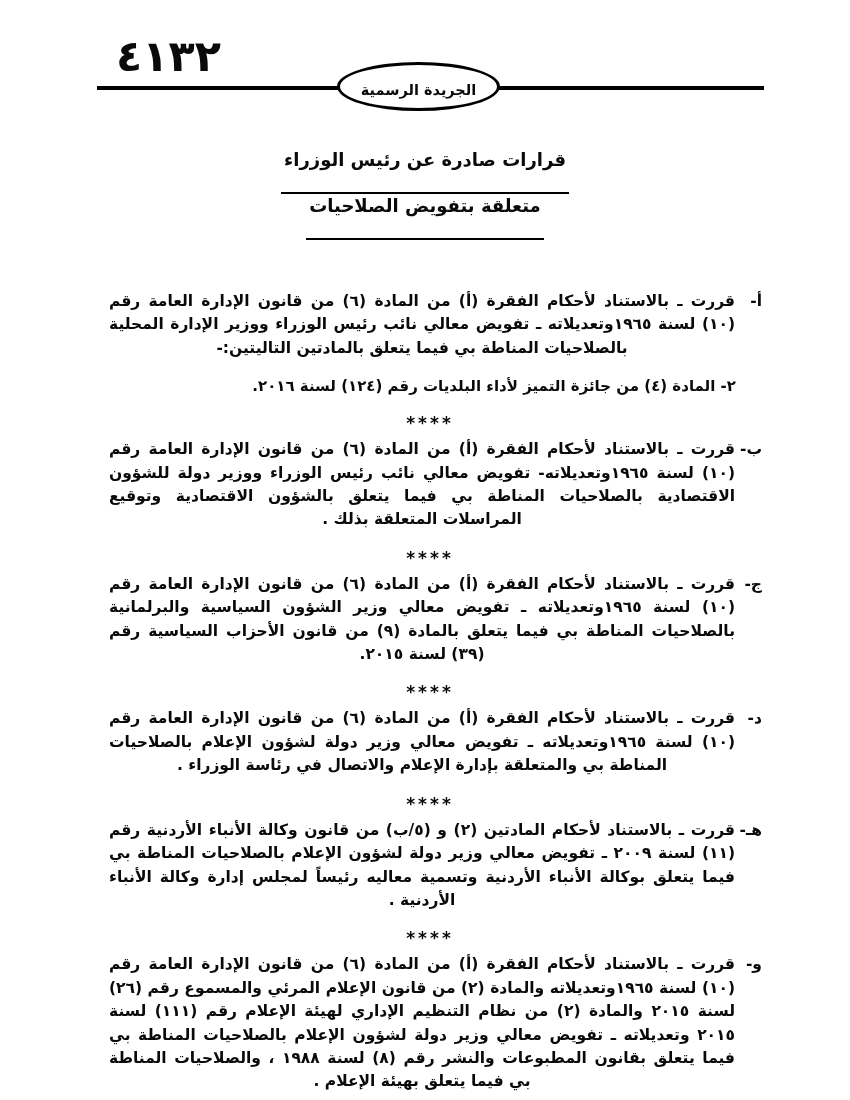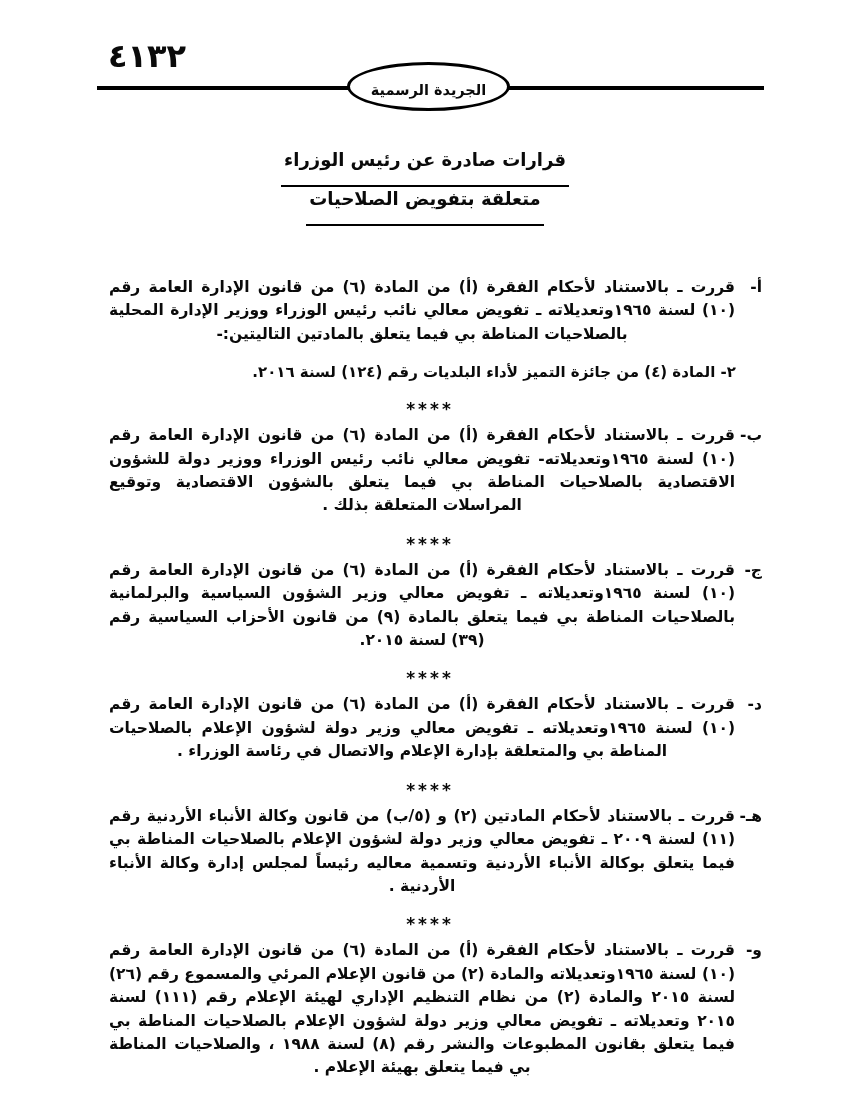--- a/index.html
+++ b/index.html
@@ -10,41 +10,41 @@
     background:#ffffff;
     color:#0a0a0a;
     font-family:"DejaVu Sans", sans-serif;
     font-weight:bold;
     overflow:hidden;
     box-sizing:border-box;
   }
   
   .hdr{position:relative;height:120px;}
   .page-num{
-    position:absolute;top:38px;left:108px;
-    font-size:32px;letter-spacing:4px;line-height:36px;
+    position:absolute;top:38px;left:116px;
+    font-size:43px;letter-spacing:4px;line-height:36px;
   }
   .rule{
     position:absolute;top:86px;left:97px;width:667px;height:4px;
     background:#000;
   }
   .badge{
-    position:absolute;top:62px;left:347px;width:163px;height:49px;
+    position:absolute;top:62px;left:337px;width:163px;height:49px;
     background:#fff;border:3px solid #000;border-radius:50%;
     display:flex;align-items:center;justify-content:center;
     box-sizing:border-box;
   }
   .badge span{font-size:14.5px;direction:rtl;padding-top:6px;}
   
   .title{ text-align:center; margin-top:28px; direction:rtl;}
   .t-line{
     display:inline-block;
     font-size:18px;line-height:24px;
     border-bottom:2px solid #000;
-    padding:0 3px 13px 3px;
+    padding:0 3px 20px 3px;
   }
   
   .doc-body{
     direction:rtl;
     margin:50px 88px 0 98px;
     font-size:15.5px;line-height:23.4px;
   }
   .decision-par{display:flex;direction:rtl;}
   .marker{flex:none;width:27px;}
   .dtext{

